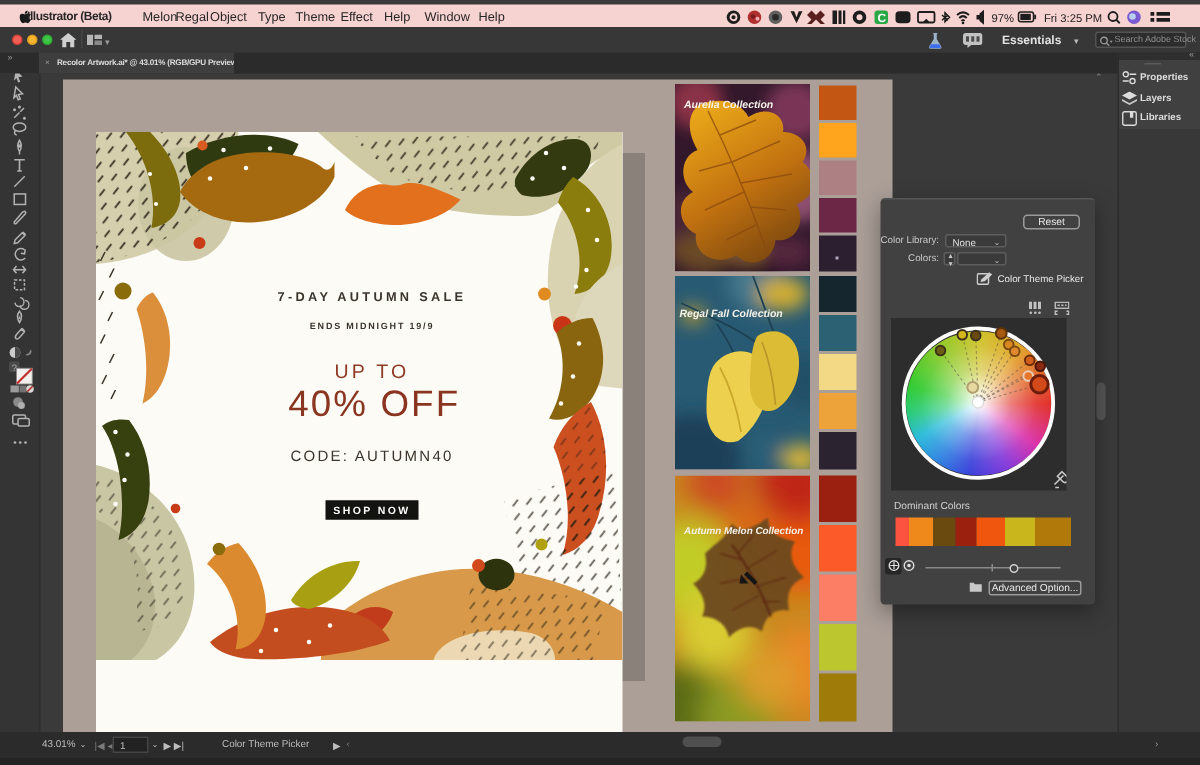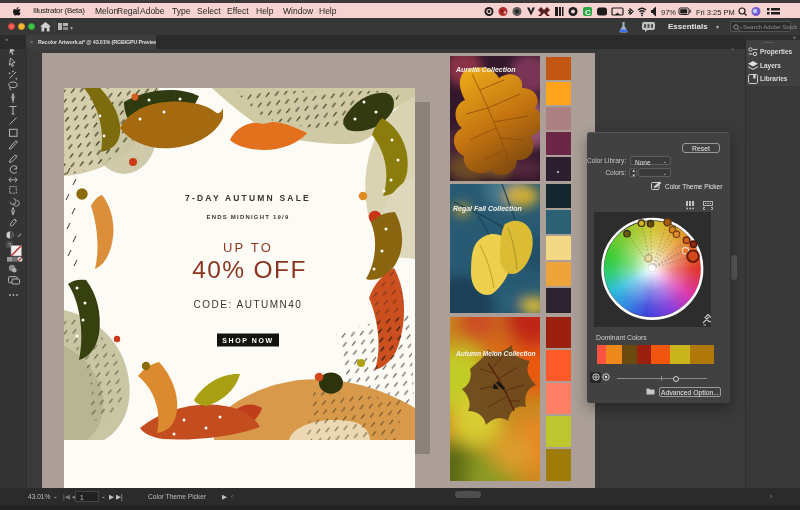--- a/index.html
+++ b/index.html
@@ -41,26 +41,26 @@
 #statusbar{left:0;top:488px;width:800px;height:17px;background:#2b2b2b;color:#bdbdbd;font-size:6.6px}
 #statusbot{left:0;top:505px;width:800px;height:5px;background:#232323}
 .btn{position:absolute;border:1px solid #9a9a9a;border-radius:3px;color:#e8e8e8;font-size:6.8px;text-align:center;white-space:nowrap}
 </style></head>
 <body>
 <div class="abs" id="topstrip"></div>
 <div class="abs" id="menubar">
  <svg class="mi" style="left:13px;top:4px" width="8" height="9" viewBox="0 0 8 9">
       <path d="M6.4 4.8 Q6.4 3.6 7.6 2.9 Q6.9 2 5.7 2 Q5 2 4.3 2.4 Q3.9 2.6 3.6 2.6 Q3.3 2.6 2.9 2.4 Q2.3 2.1 1.7 2.1 Q0 2.1 0 4.5 Q0 6 0.9 7.4 Q1.6 8.5 2.3 8.5 Q2.7 8.5 3.2 8.2 Q3.6 8 3.9 8 Q4.2 8 4.7 8.2 Q5.2 8.5 5.5 8.5 Q6.2 8.5 7 7.2 Q7.4 6.6 7.6 6 Q6.4 5.6 6.4 4.8 Z M5.4 0 Q5.5 1 4.9 1.6 Q4.3 2.2 3.5 2.2 Q3.4 1.3 4 0.7 Q4.6 0.05 5.4 0 Z" fill="#1a1a1a"></path>
     </svg>
- <span class="mi" style="left:33px;font-weight:normal;font-size:8px;letter-spacing:-0.3px">Illustrator (Beta)</span>
+ <span class="mi" style="left:18px;font-weight:bold;font-size:8px;letter-spacing:-0.3px">Illustrator (Beta)</span>
  <span class="mi" style="left:95px">Melon</span>
  <span class="mi" style="left:117px">Regal</span>
- <span class="mi" style="left:140px">Adobe</span>
+ <span class="mi" style="left:140px">Object</span>
  <span class="mi" style="left:172px">Type</span>
- <span class="mi" style="left:197px">Select</span>
+ <span class="mi" style="left:197px">Theme</span>
  <span class="mi" style="left:227px">Effect</span>
  <span class="mi" style="left:256px">Help</span>
  <span class="mi" style="left:283px">Window</span>
  <span class="mi" style="left:319px">Help</span>
  <svg class="mi" style="left:483px;top:3px" width="300px" height="11" viewBox="0 0 300 11">
   <circle cx="6" cy="5.5" r="4.5" fill="#1d1d1d"></circle>
       <circle cx="6" cy="5.5" r="2" fill="none" stroke="#f6d2d0" stroke-width="1.2"></circle>
   <circle cx="20" cy="5.5" r="4.5" fill="#b03030"></circle>
       <circle cx="19" cy="5" r="1.5" fill="#7a1a1a"></circle>
       <circle cx="22" cy="6.5" r="1.3" fill="#e8b0b0"></circle>

